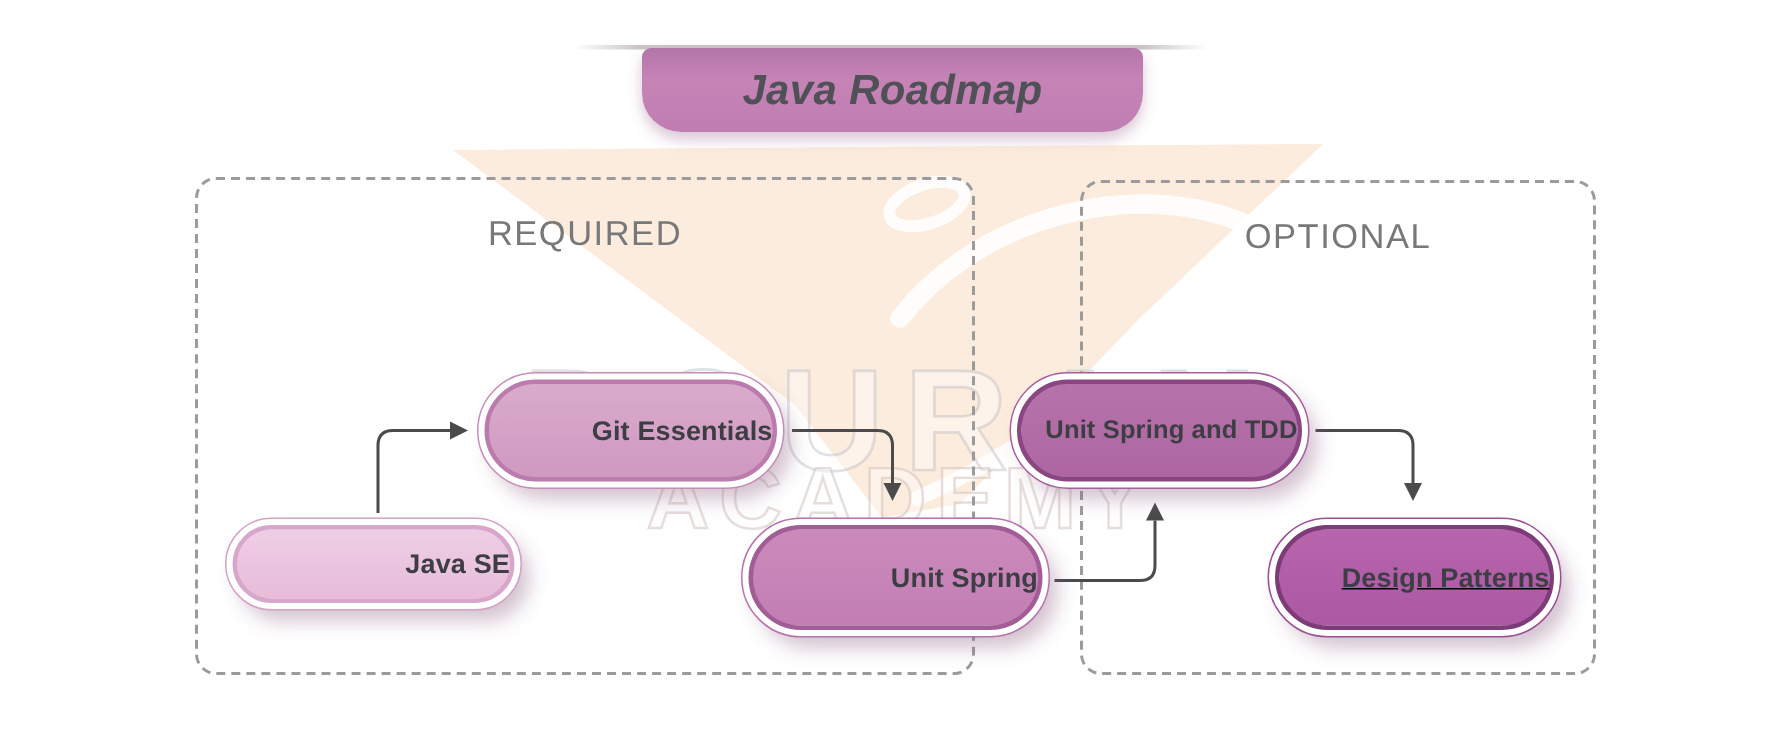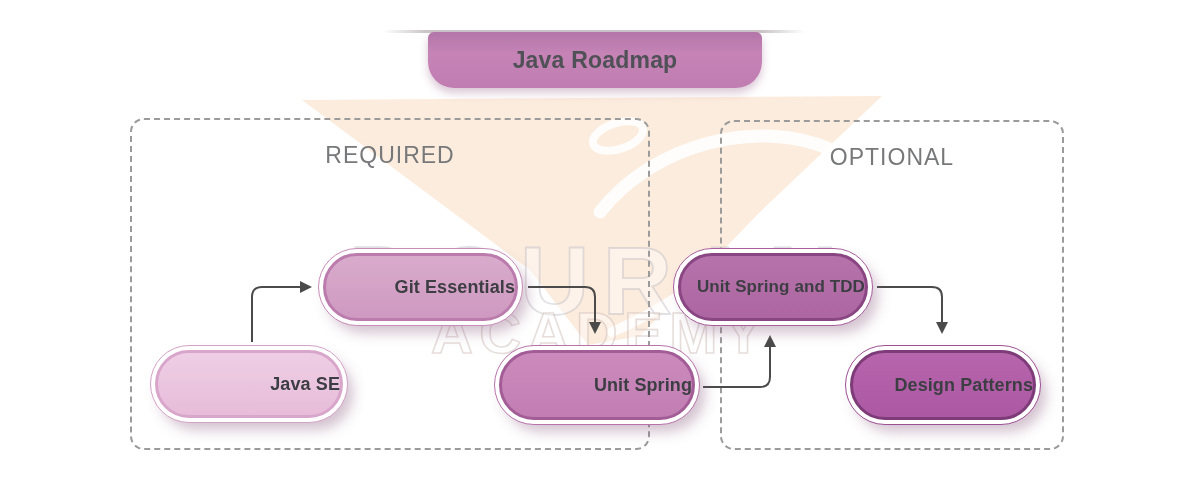--- a/index.html
+++ b/index.html
@@ -26,21 +26,21 @@
     position:absolute;left:383px;top:30px;width:422px;height:3px;border-radius:2px;
     background:linear-gradient(90deg,rgba(160,150,158,0) 0%,rgba(160,150,158,.55) 10%,rgba(160,150,158,.55) 90%,rgba(160,150,158,0) 100%);
   }
   .header-tab{
     position:absolute;left:428px;top:32px;width:334px;height:56px;
     background:linear-gradient(180deg,#b376a8 0%,var(--header-fill,#c583b6) 38%,#bf7db1 100%);
     border-radius:6px 6px 26px 26px;
     box-shadow:0 5px 9px rgba(172,130,162,.45);
     display:flex;align-items:center;justify-content:center;
   }
-  .header-tab .title{font-size:23px;font-weight:bold;color:#505156;letter-spacing:.2px;}
+  .header-tab .title{font-size:28px;font-weight:bold;color:#505156;letter-spacing:.2px;font-style:italic;}
   
   .group-box{
     position:absolute;border:2px dashed var(--box-border,#9b9b9b);border-radius:14px;
     box-sizing:border-box;
   }
   .group-box .group-label{
     text-align:center;margin-top:22px;
     font-size:23px;font-weight:normal;letter-spacing:1px;
     color:var(--label,#77787a);
   }
@@ -60,26 +60,26 @@
   .pill-inner{
     width:100%;height:100%;box-sizing:border-box;
     border:3px solid var(--edge);border-radius:40px;
     background:linear-gradient(180deg,var(--fill) 0%,var(--fill2) 100%);
     display:flex;align-items:center;justify-content:flex-end;
   }
   .pill-label{
     font-size:18px;font-weight:bold;color:var(--node-text,#3d3e43);
     white-space:nowrap;letter-spacing:.1px;
   }
-  #node-java-se      {left:150px;top:345px;width:198px;height:78px;}
+  #node-java-se      {left:150px;top:345px;width:198px;height:62px;}
   #node-git          {left:318px;top:248px;width:205px;height:78px;}
   #node-spring       {left:494px;top:345px;width:206px;height:80px;}
   #node-unit         {left:673px;top:248px;width:200px;height:78px;}
   #node-unit .pill-label{font-size:17px;}
-  #node-design       {left:845px;top:345px;width:196px;height:80px;}
+  #node-design       {left:845px;top:345px;width:196px;height:80px;text-decoration:underline;}
 </style>
 </head>
 <body style="--arrow: #4b4b4b; --box-border: #9b9b9b; --label: #77787a; --node-text: #3d3e43; --peach: #fcecdd; --header-fill: #c583b6;">
 
 <svg class="wm-svg" viewBox="0 0 1186 488" aria-hidden="true">
   <path class="wm-logo" d="M302,100 L882,96 L760,212 L640,336 L588,345 L530,270 Z"></path>
   <path class="wm-swirl" stroke-width="13" d="M600,212 C655,142 760,118 832,150"></path>
   <path class="wm-swirl" stroke-width="10" d="M612,332 C682,302 742,252 782,202"></path>
   <path class="wm-swirl" stroke-width="9" d="M700,266 C740,276 780,258 800,228"></path>
   <ellipse class="wm-swirl" stroke-width="8" cx="618" cy="136" rx="26" ry="13" transform="rotate(-18 618 136)"></ellipse>

